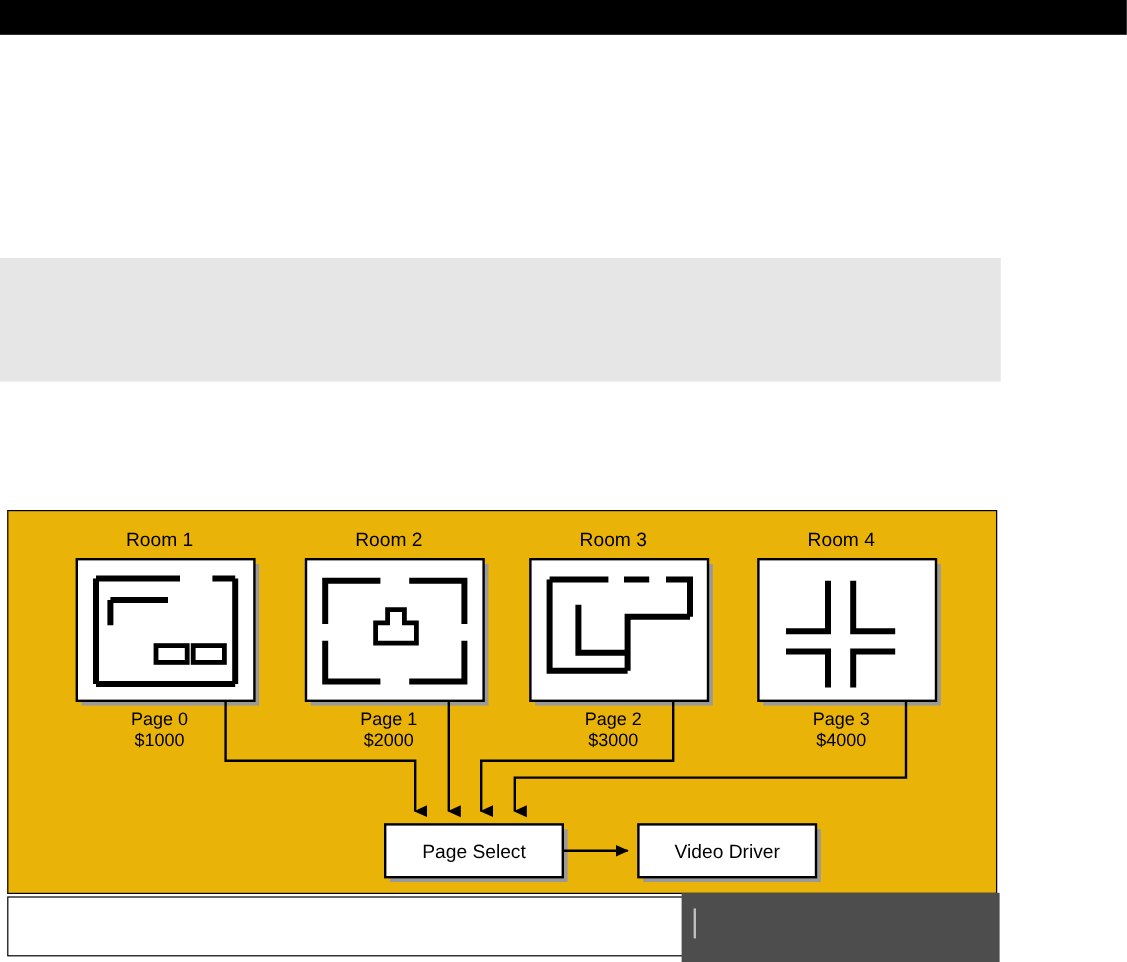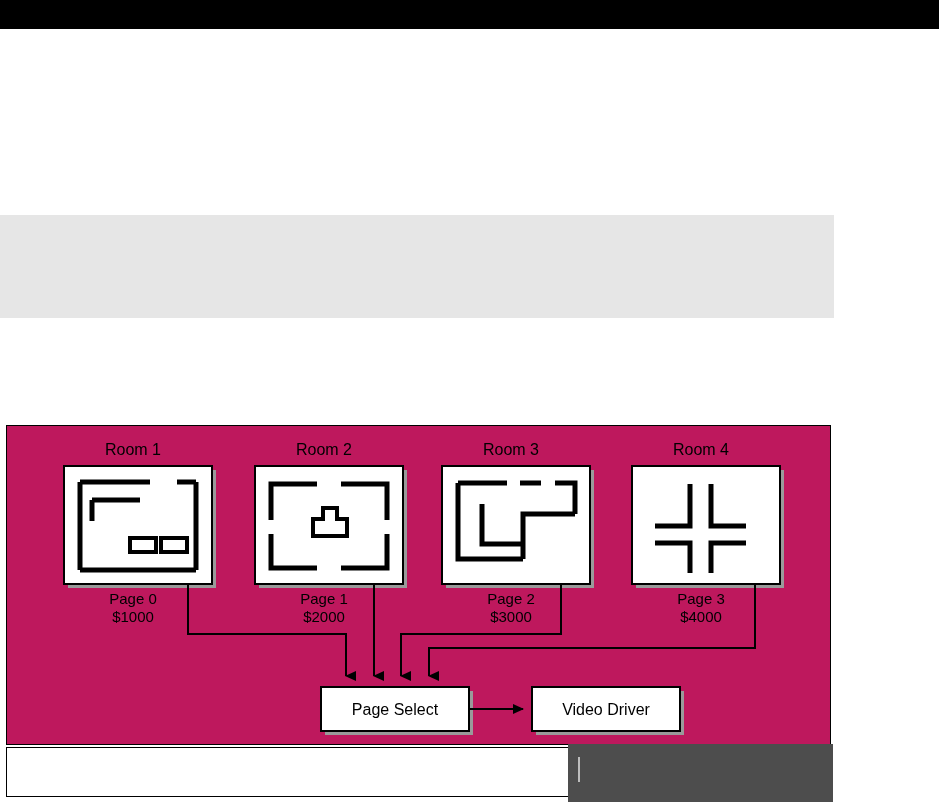--- a/index.html
+++ b/index.html
@@ -38,21 +38,21 @@
 
   
   .diagram-panel {
     position: absolute;
     left: 6px;
     top: 425px;
     width: 825px;
     height: 320px;
     border: 1.5px solid #000000;
     box-sizing: border-box;
-    background: #be185d;
+    background: #eab308;
   }
 
   .diagram-svg {
     position: absolute;
     left: 0;
     top: 0;
   }
 
   
   .footer-box {

